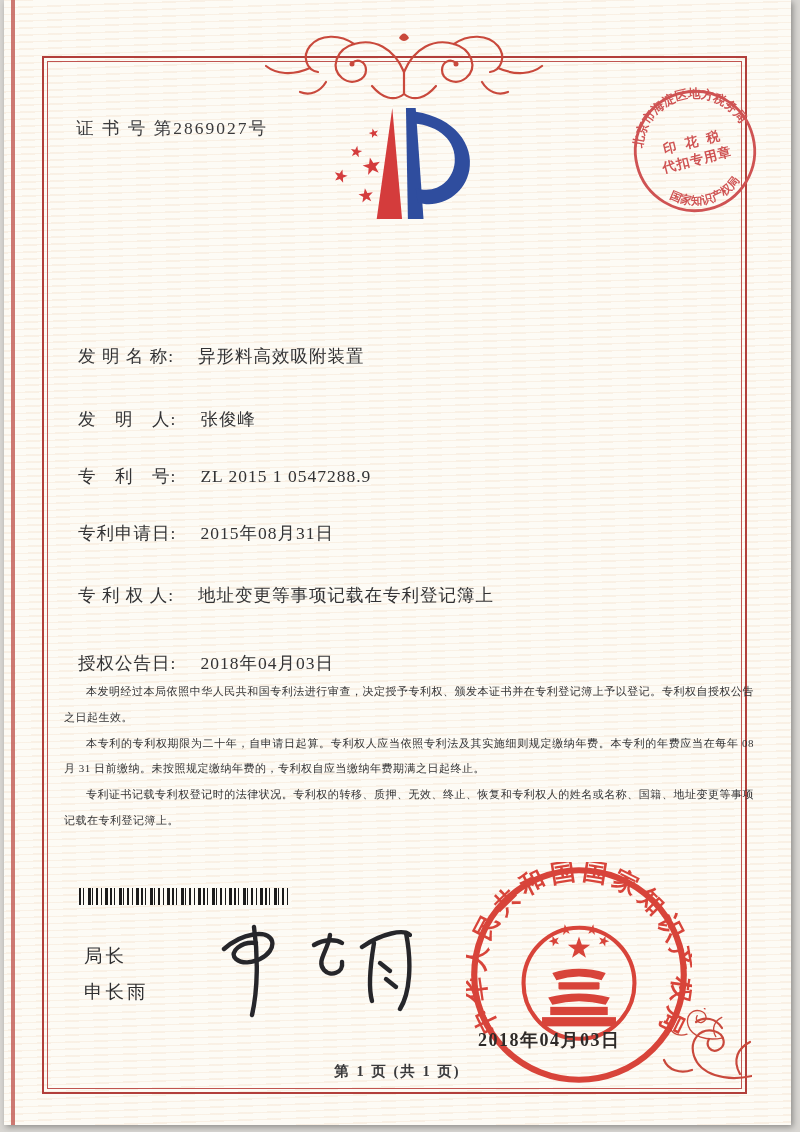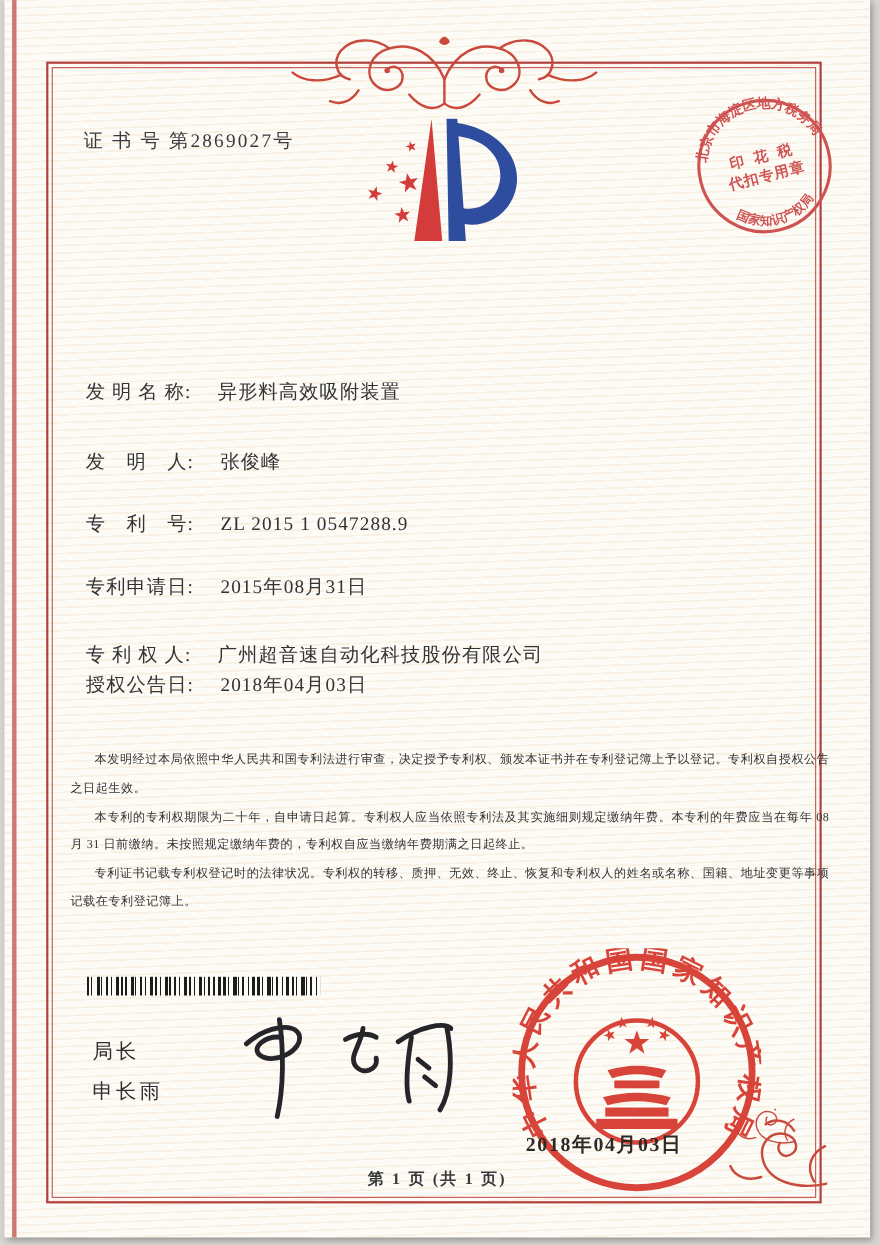--- a/index.html
+++ b/index.html
@@ -153,23 +153,23 @@
   <div class="abs field-row" style="top:407px;text-align:center;">
     <span class="lab">发　明　人:</span><span class="val">张俊峰</span>
   </div>
   <div class="abs field-row" style="top:464px;">
     <span class="lab">专　利　号:</span><span class="val">ZL 2015 1 0547288.9</span>
   </div>
   <div class="abs field-row" style="top:521px;">
     <span class="lab">专利申请日:</span><span class="val">2015年08月31日</span>
   </div>
   <div class="abs field-row" style="top:583px;">
-    <span class="lab">专 利 权 人:</span><span class="val">广州超音速自动化科技股份有限公司</span>
-  </div>
-  <div class="abs field-row" style="top:610px;">
+    <span class="lab">专 利 权 人:</span><span class="val">地址变更等事项记载在专利登记簿上</span>
+  </div>
+  <div class="abs field-row" style="top:651px;">
     <span class="lab">授权公告日:</span><span class="val">2018年04月03日</span>
   </div>
 
   <div class="abs paras">
     <p>本发明经过本局依照中华人民共和国专利法进行审查，决定授予专利权、颁发本证书并在专利登记簿上予以登记。专利权自授权公告之日起生效。</p>
     <p>本专利的专利权期限为二十年，自申请日起算。专利权人应当依照专利法及其实施细则规定缴纳年费。本专利的年费应当在每年 08 月 31 日前缴纳。未按照规定缴纳年费的，专利权自应当缴纳年费期满之日起终止。</p>
     <p>专利证书记载专利权登记时的法律状况。专利权的转移、质押、无效、终止、恢复和专利权人的姓名或名称、国籍、地址变更等事项记载在专利登记簿上。</p>
   </div>
 
   <div class="abs barcode"></div>

